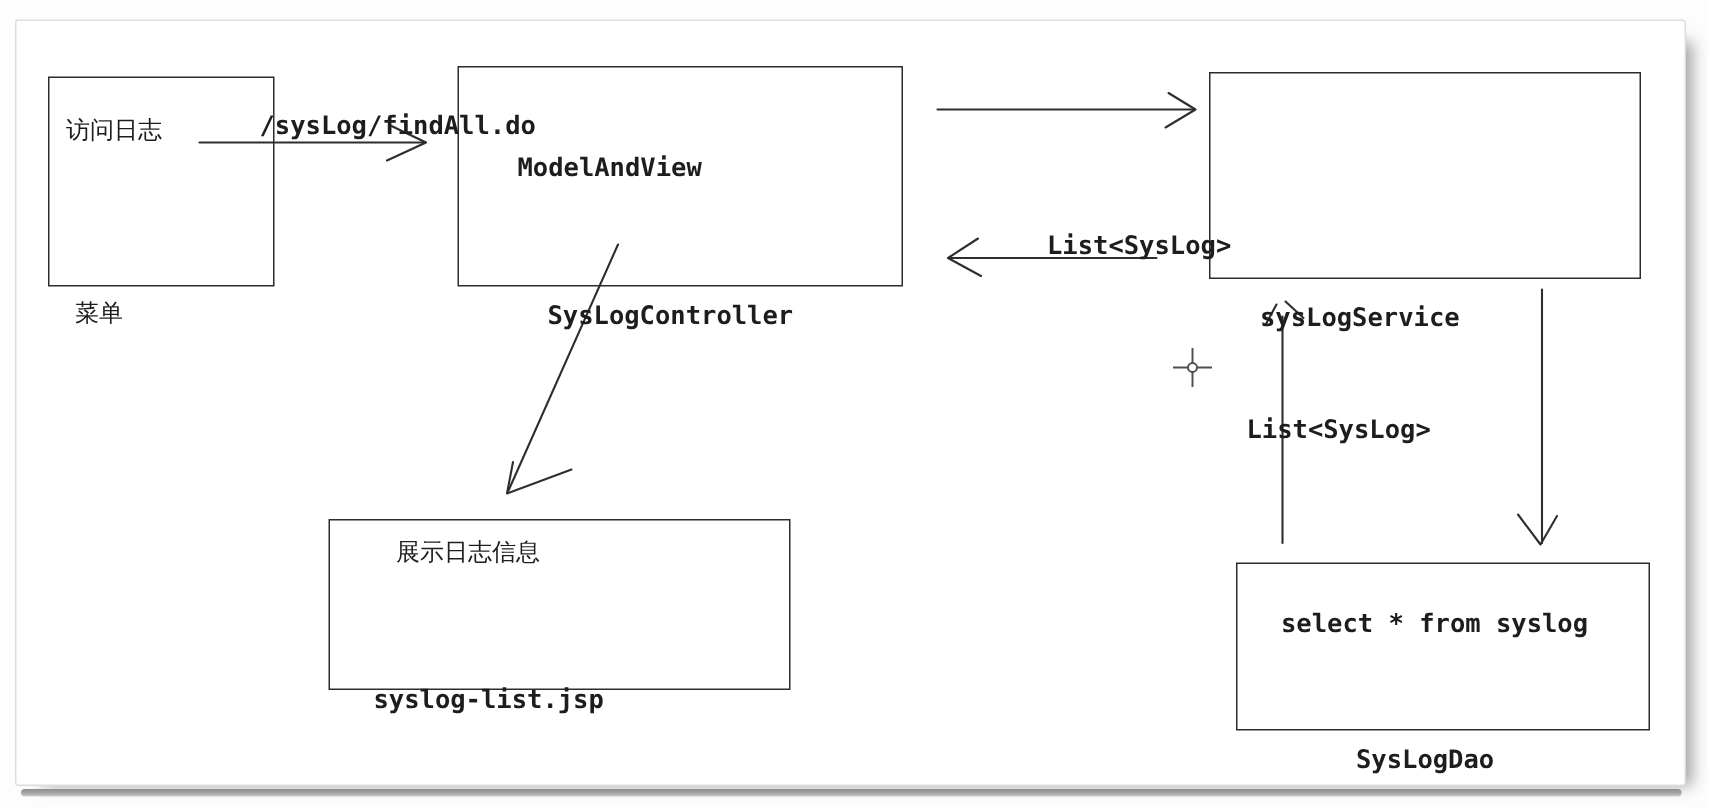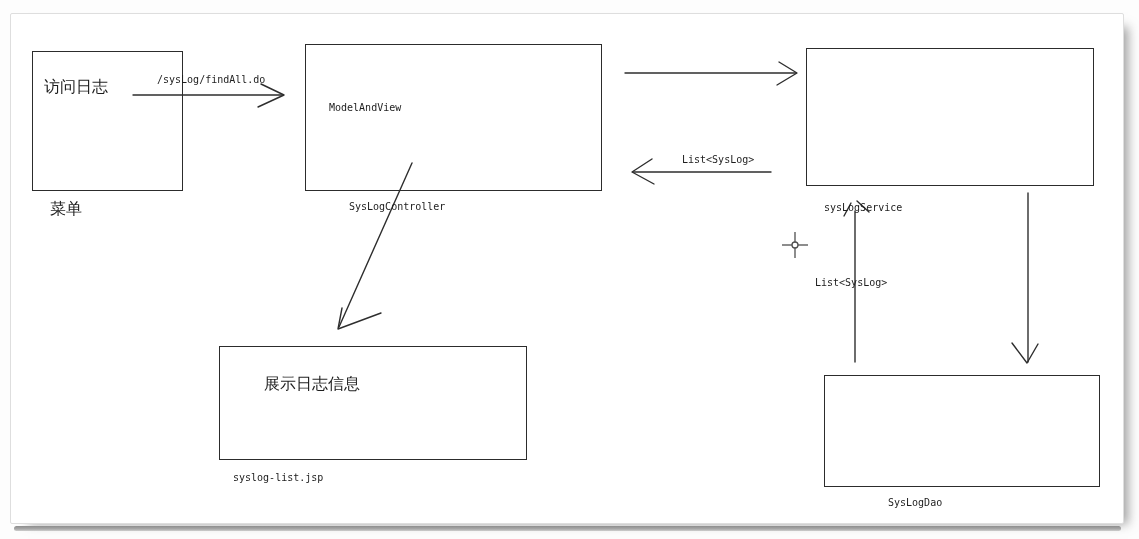--- a/index.html
+++ b/index.html
@@ -17,21 +17,21 @@
     position:absolute;left:14px;top:526px;width:1107px;height:5px;
     background:linear-gradient(180deg,#8d8d8d 0%,#a9a9a9 60%,#cfcfcf 100%);
     border-radius:3px;filter:blur(.5px);
   }
   .node{
     position:absolute;border:1.5px solid #2c2c2c;background:transparent;
   }
   .edges{position:absolute;left:0;top:0;z-index:3;}
   .txt{position:absolute;color:#1d1d1d;white-space:pre;z-index:4;line-height:1.2;}
   .cjk{font-size:16px;}
-  .mono{font-family:"DejaVu Sans Mono","Liberation Mono",monospace;font-weight:normal;font-size:10px;}
+  .mono{font-family:"DejaVu Sans Mono","Liberation Mono",monospace;font-weight:bold;font-size:17px;margin-left:16px;}
 </style>
 </head>
 <body>
 
 <div class="stage">
 
   <div class="frame"></div>
   <div class="shadow-bar"></div>
 
   <div class="node" style="left:32px;top:51px;width:149px;height:138px;"></div>
@@ -65,25 +65,26 @@
 
     <g stroke="#4f4f4f" stroke-width="1.3" fill="none">
       <path d="M782,245 H808"></path>
       <path d="M795,232 V258"></path>
       <circle cx="795" cy="245" r="3" fill="#ffffff"></circle>
     </g>
   </svg>
 
   <div class="txt cjk" style="left:44px;top:77px;">访问日志</div>
   <div class="txt mono" style="left:329px;top:102px;">ModelAndView</div>
-  <div class="txt cjk" style="left:264px;top:374px;">展示日志信息</div>
+  <div class="txt cjk" style="left:264px;top:358px;">展示日志信息</div>
+  <div class="txt mono" style="left:838px;top:406px;">select * from syslog</div>
 
   <div class="txt cjk" style="left:50px;top:199px;">菜单</div>
   <div class="txt mono" style="left:349px;top:201px;">SysLogController</div>
   <div class="txt mono" style="left:824px;top:202px;">sysLogService</div>
-  <div class="txt mono" style="left:233px;top:472px;text-align:right;">syslog-list.jsp</div>
+  <div class="txt mono" style="left:233px;top:457px;text-align:right;">syslog-list.jsp</div>
   <div class="txt mono" style="left:888px;top:497px;text-align:right;">SysLogDao</div>
 
   <div class="txt mono" style="left:157px;top:74px;">/sysLog/findAll.do</div>
   <div class="txt mono" style="left:682px;top:154px;">List&lt;SysLog&gt;</div>
   <div class="txt mono" style="left:815px;top:277px;">List&lt;SysLog&gt;</div>
 
 </div>
 
 </body></html>

